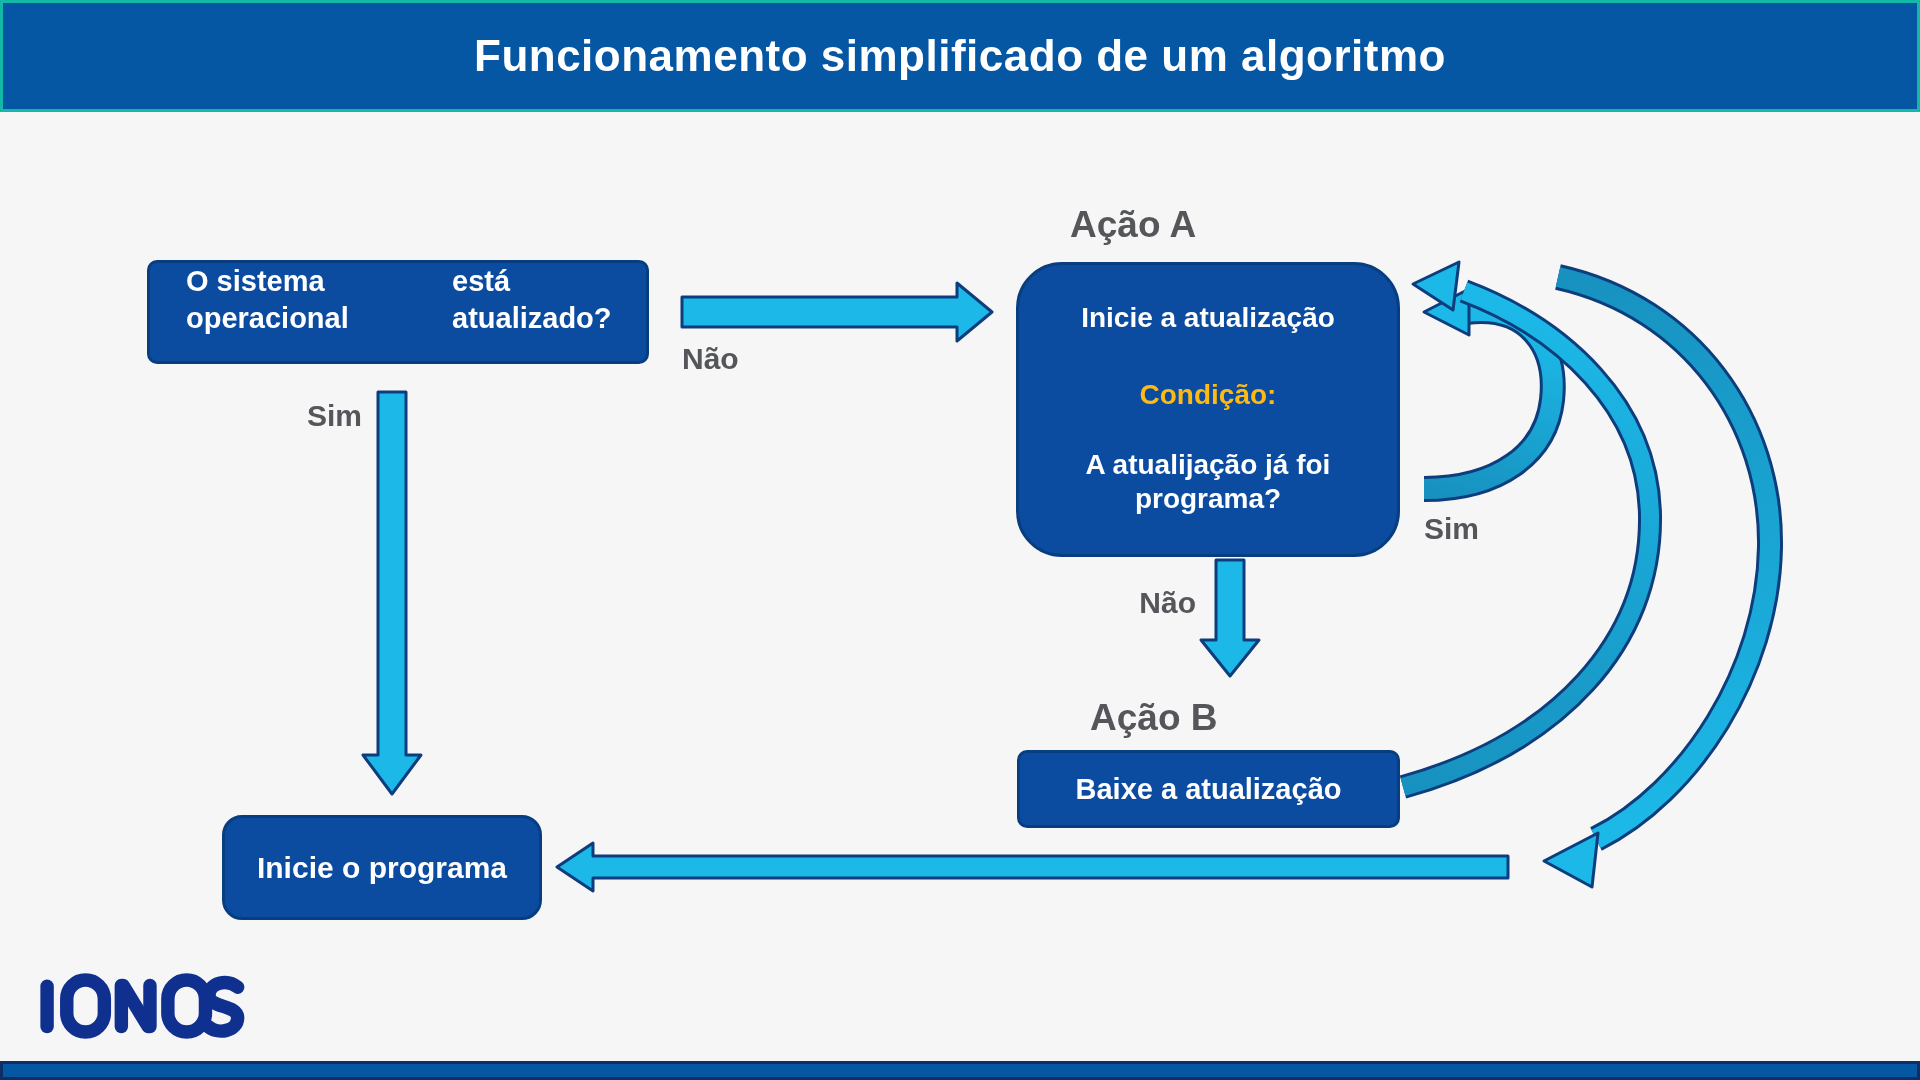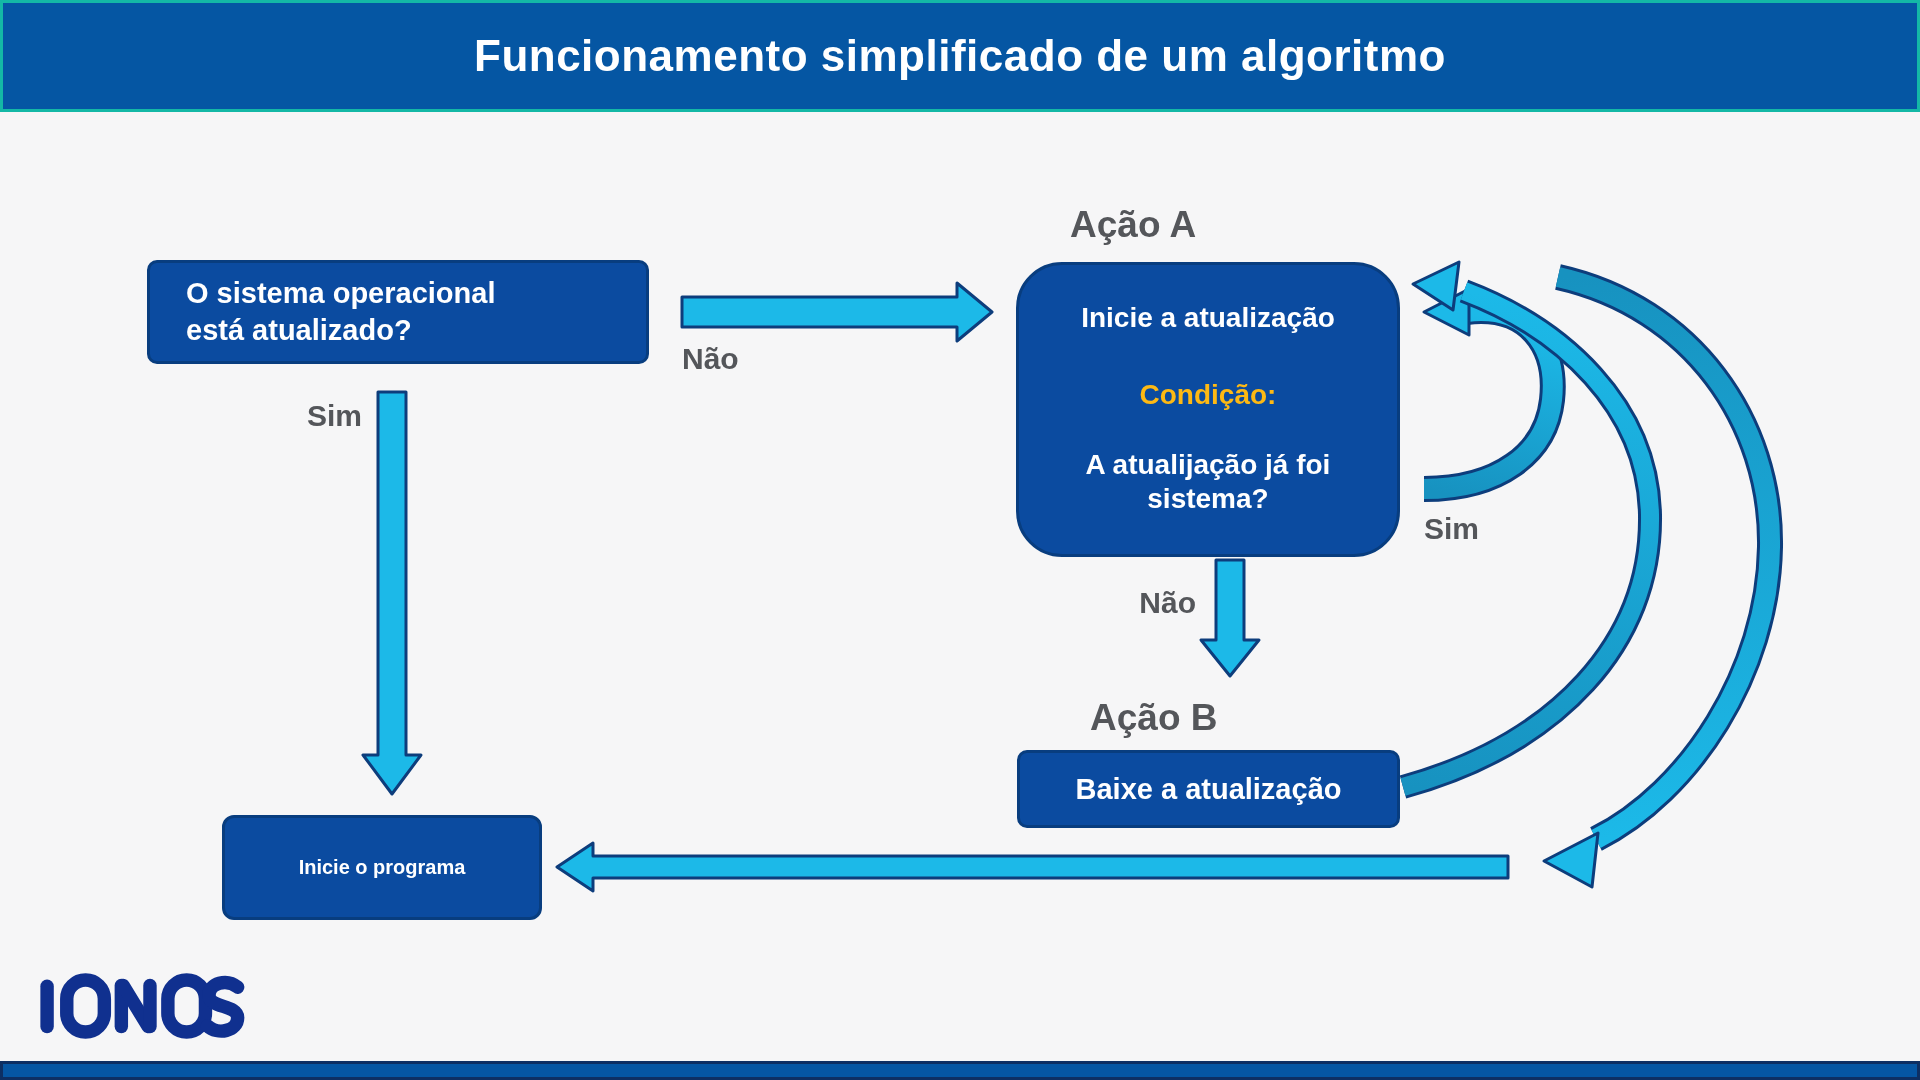--- a/index.html
+++ b/index.html
@@ -26,38 +26,38 @@
   }
   
   .fbox{
     background:var(--boxBg,#0b4ba0);
     border:3px solid var(--boxBorder,#083d7f);
     color:#ffffff;
     box-sizing:border-box;
   }
   .box-question{
     left:147px;top:260px;width:502px;height:104px;border-radius:10px;
-    display:flex;flex-direction:column;justify-content:center;
+    display:flex;flex-direction:row;justify-content:center;
     padding-left:36px;font-size:29px;line-height:37px;
   }
   .box-action-a{
     left:1016px;top:262px;width:384px;height:295px;border-radius:46px;padding-left:46px;
   }
   .box-action-a .line{position:absolute;left:0;width:100%;text-align:center;font-size:28px;line-height:32px;}
   .aa-l1{top:37px;}
   .aa-cond{top:114px;color:var(--conditionYellow,#fdb914);}
   .aa-q1{top:184px;}
   .aa-q2{top:218px;}
   .box-action-b{
     left:1017px;top:750px;width:383px;height:78px;border-radius:10px;
     display:flex;align-items:center;justify-content:center;font-size:29px;
   }
   .box-start{
-    left:222px;top:815px;width:320px;height:105px;border-radius:12px;
-    display:flex;align-items:center;justify-content:center;font-size:20px;
+    left:222px;top:815px;width:320px;height:105px;border-radius:20px;
+    display:flex;align-items:center;justify-content:center;font-size:30px;
   }
   
   .section-label{color:var(--labelGray,#54565a);font-size:37px;text-align:left;width:220px;}
   .label-acao-a{left:1070px;top:204px;}
   .label-acao-b{left:1090px;top:697px;}
   .edge-label{color:var(--labelGray,#54565a);font-size:30px;}
   .lbl-nao-right{left:682px;top:342px;width:80px;}
   .lbl-sim-down{left:282px;top:399px;width:80px;text-align:right;}
   .lbl-nao-down{left:1116px;top:586px;width:80px;text-align:right;}
   .lbl-sim-loop{left:1424px;top:512px;width:90px;}
@@ -118,21 +118,21 @@
 <div class="abs fbox box-question">
   <div>O sistema operacional</div>
   <div>está atualizado?</div>
 </div>
 
 <div class="abs section-label label-acao-a">Ação A</div>
 <div class="abs fbox box-action-a">
   <div class="line aa-l1">Inicie a atualização</div>
   <div class="line aa-q1">A atualijação já foi</div>
   <div class="line aa-cond">Condição:</div>
-  <div class="line aa-q2">sistema?</div>
+  <div class="line aa-q2">programa?</div>
 </div>
 
 <div class="abs section-label label-acao-b">Ação B</div>
 <div class="abs fbox box-action-b">
   <span>Baixe a atualização</span>
 </div>
 
 <div class="abs fbox box-start">
   <span>Inicie o programa</span>
 </div>

